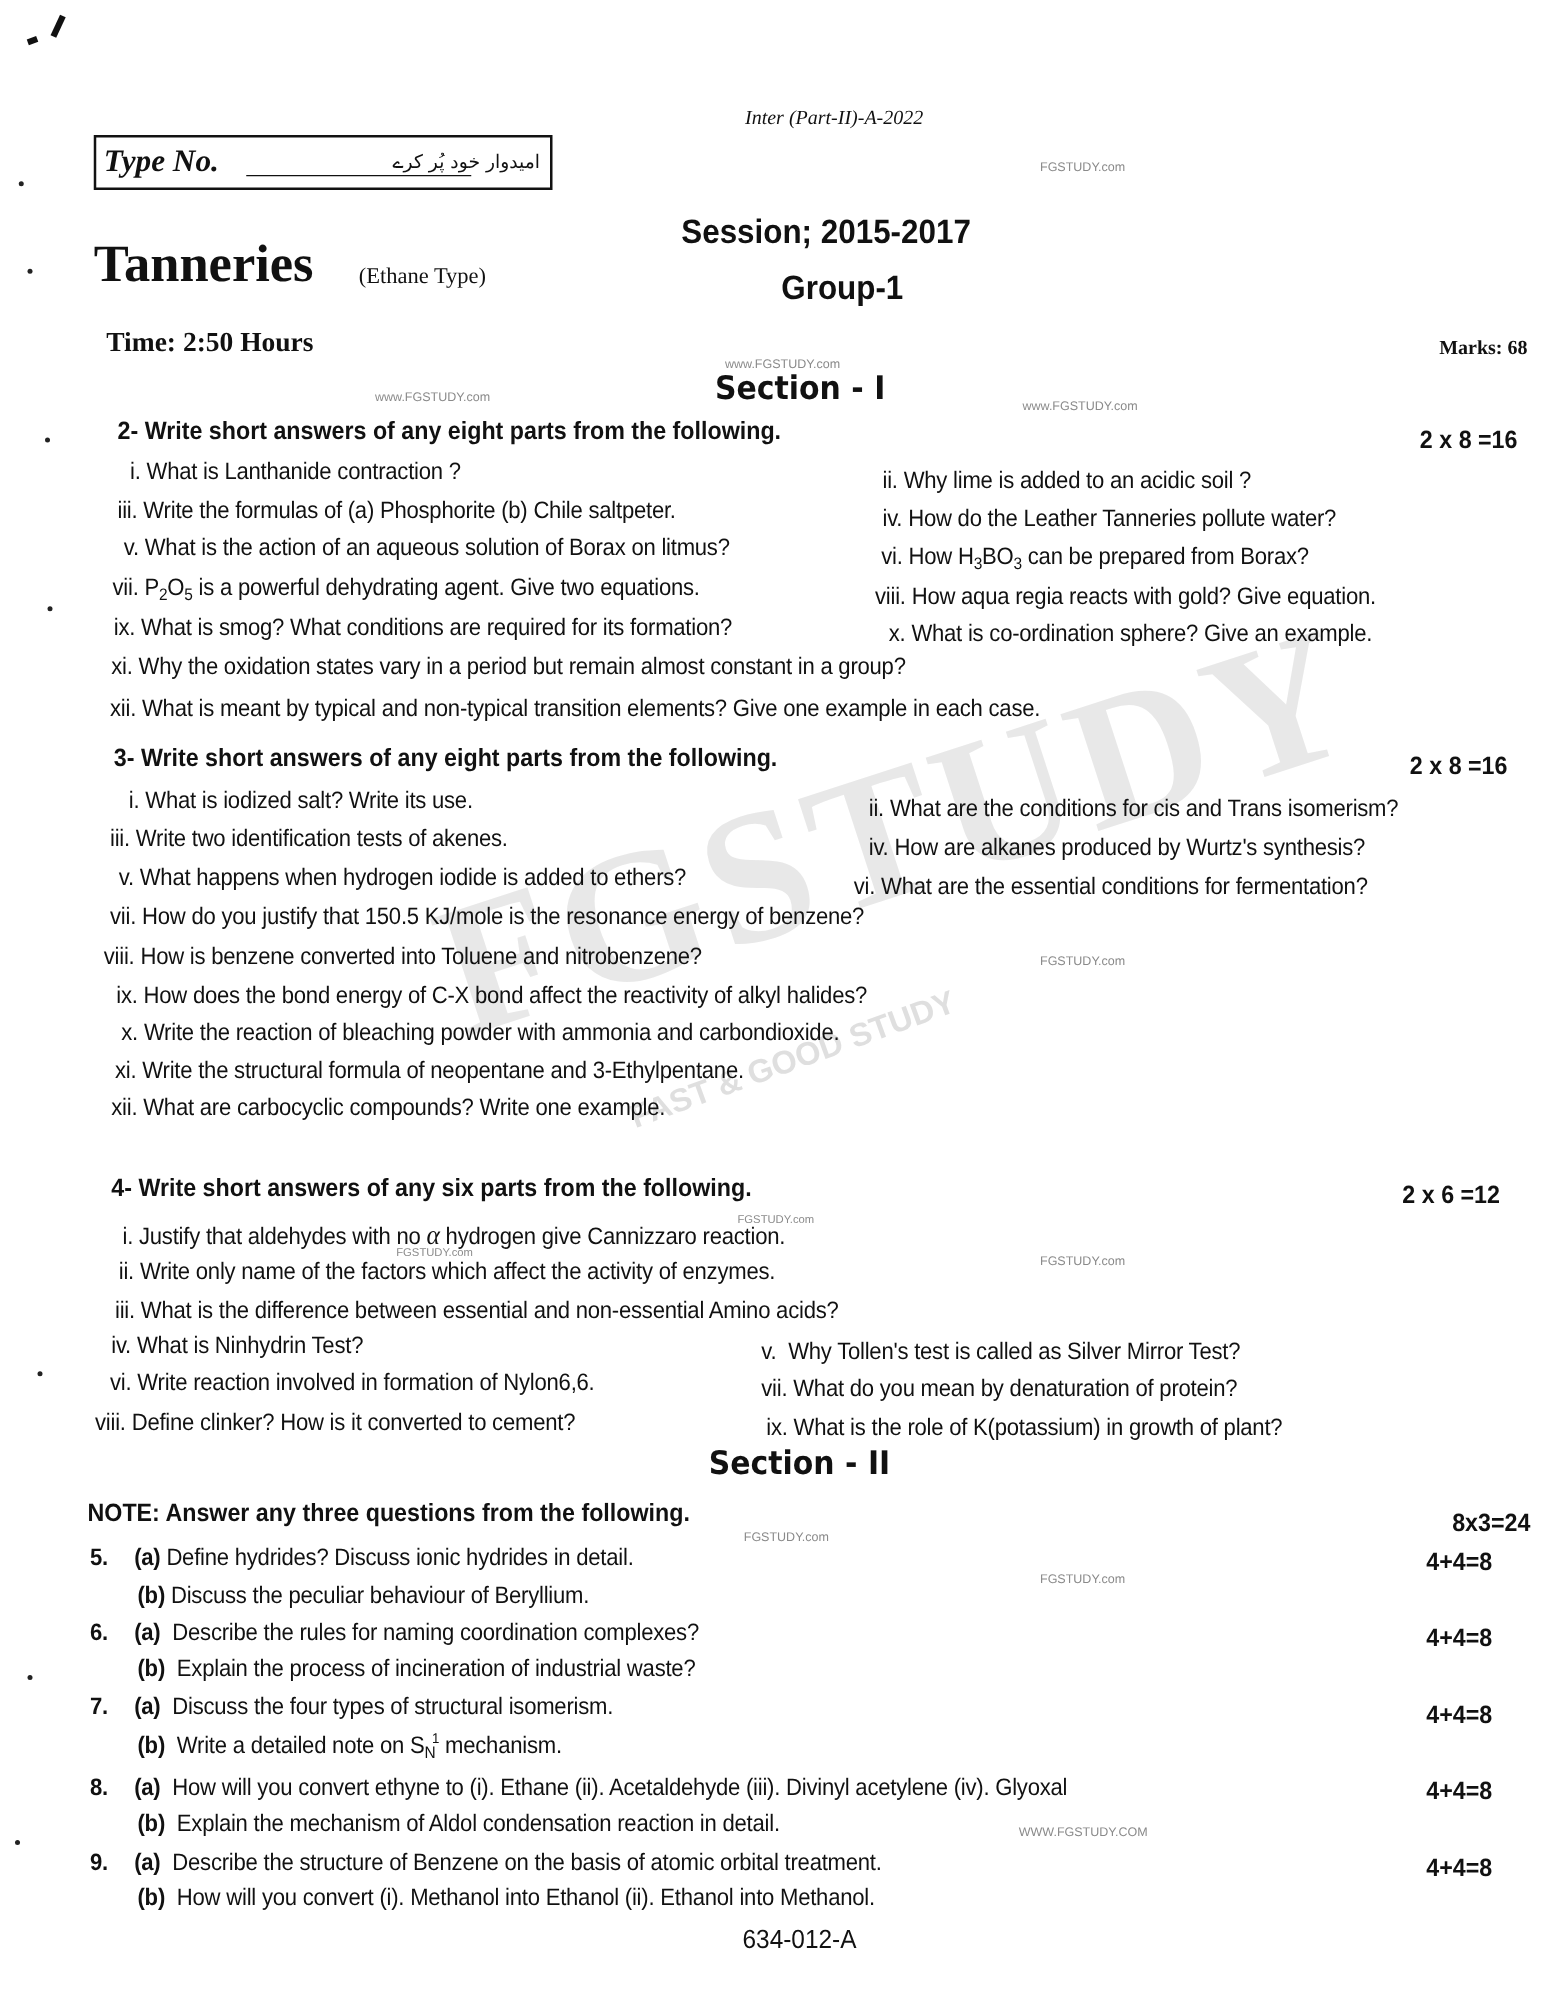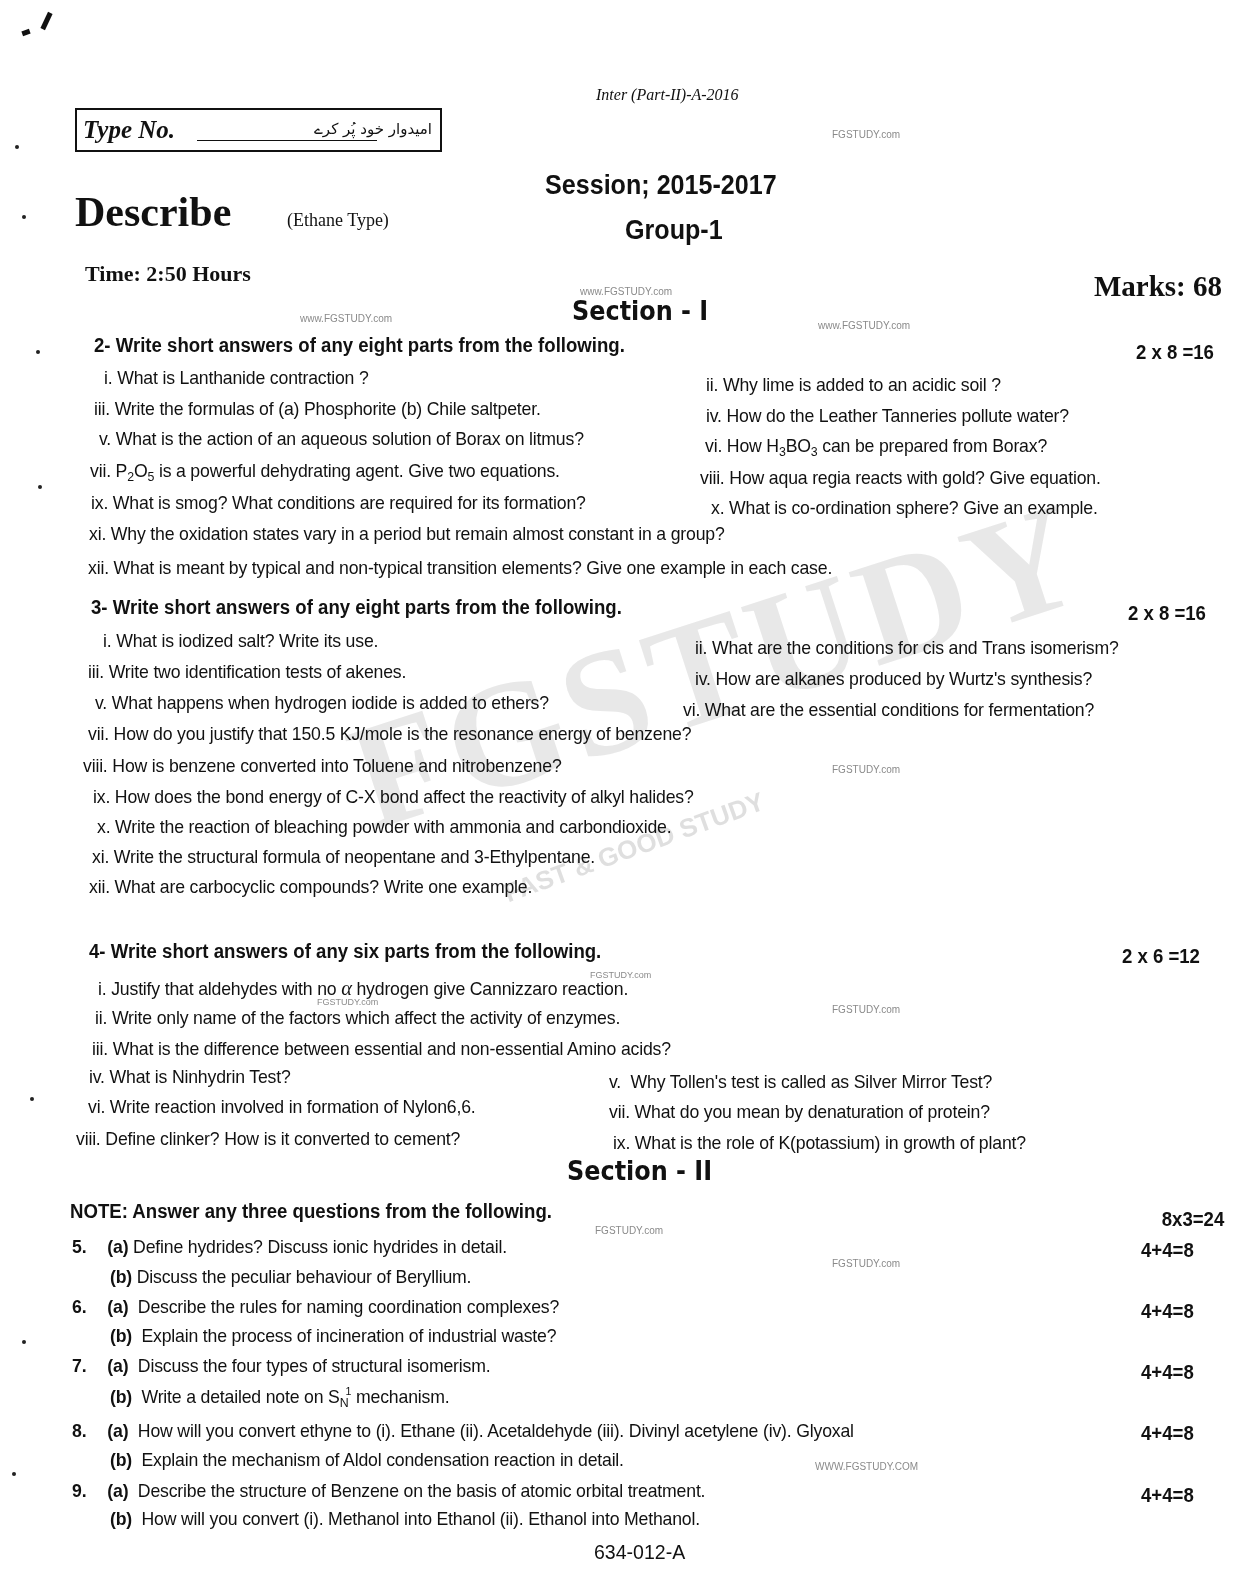--- a/index.html
+++ b/index.html
@@ -32,37 +32,37 @@
 <div class="abs" style="left:22px;top:30px;width:8px;height:5px;background:#111;transform:rotate(-20deg);"></div>
 <div class="abs" style="left:44px;top:12px;width:5px;height:18px;background:#111;transform:rotate(25deg);"></div>
 <div class="abs dot" style="left:15px;top:145px;"></div>
 <div class="abs dot" style="left:22px;top:215px;"></div>
 <div class="abs dot" style="left:36px;top:350px;"></div>
 <div class="abs dot" style="left:38px;top:485px;"></div>
 <div class="abs dot" style="left:30px;top:1097px;"></div>
 <div class="abs dot" style="left:22px;top:1340px;"></div>
 <div class="abs dot" style="left:12px;top:1472px;"></div>
 
-<div class="abs serif" style="left:596px;top:86px;font-size:16px;font-style:italic;">Inter (Part-II)-A-2016</div>
+<div class="abs serif" style="left:596px;top:86px;font-size:16px;font-style:italic;">Inter (Part-II)-A-2022</div>
 <div class="abs wm" style="left:832px;top:129px;">FGSTUDY.com</div>
 
 <div class="abs rollbox">
   <div class="abs serif rollno">Type No.</div>
   <div class="abs rollline"></div>
   <div class="abs urdu" dir="rtl">امیدوار خود پُر کرے</div>
 </div>
 
 <div class="abs sans" style="left:545px;top:170px;font-size:27px;font-weight:bold;transform:scaleX(0.93);transform-origin:left center;">Session; 2015-2017</div>
 <div class="abs sans" style="left:625px;top:215px;font-size:27px;font-weight:bold;transform:scaleX(0.93);transform-origin:left center;">Group-1</div>
 
-<div class="abs serif" style="left:75px;top:188px;font-size:42px;font-weight:bold;">Describe</div>
+<div class="abs serif" style="left:75px;top:188px;font-size:42px;font-weight:bold;">Tanneries</div>
 <div class="abs serif" style="left:287px;top:210px;font-size:18px;">(Ethane Type)</div>
 
 <div class="abs serif" style="left:85px;top:261px;font-size:22px;font-weight:bold;">Time: 2:50 Hours</div>
-<div class="abs serif" style="right:28px;top:270px;font-size:29px;font-weight:bold;">Marks: 68</div>
+<div class="abs serif" style="right:28px;top:270px;font-size:16px;font-weight:bold;">Marks: 68</div>
 
 <div class="abs wm" style="left:580px;top:286px;">www.FGSTUDY.com</div>
 <div class="abs wm" style="left:300px;top:313px;">www.FGSTUDY.com</div>
 <div class="abs wm" style="left:818px;top:320px;">www.FGSTUDY.com</div>
 
 <div class="abs section-title" style="left:572px;top:296px;">Section - I</div>
 
 <div class="abs hdr" style="left:94px;top:334px;">2- Write short answers of any eight parts from the following.</div>
 <div class="abs marks" style="right:36px;top:341px;">2 x 8 =16</div>
 

